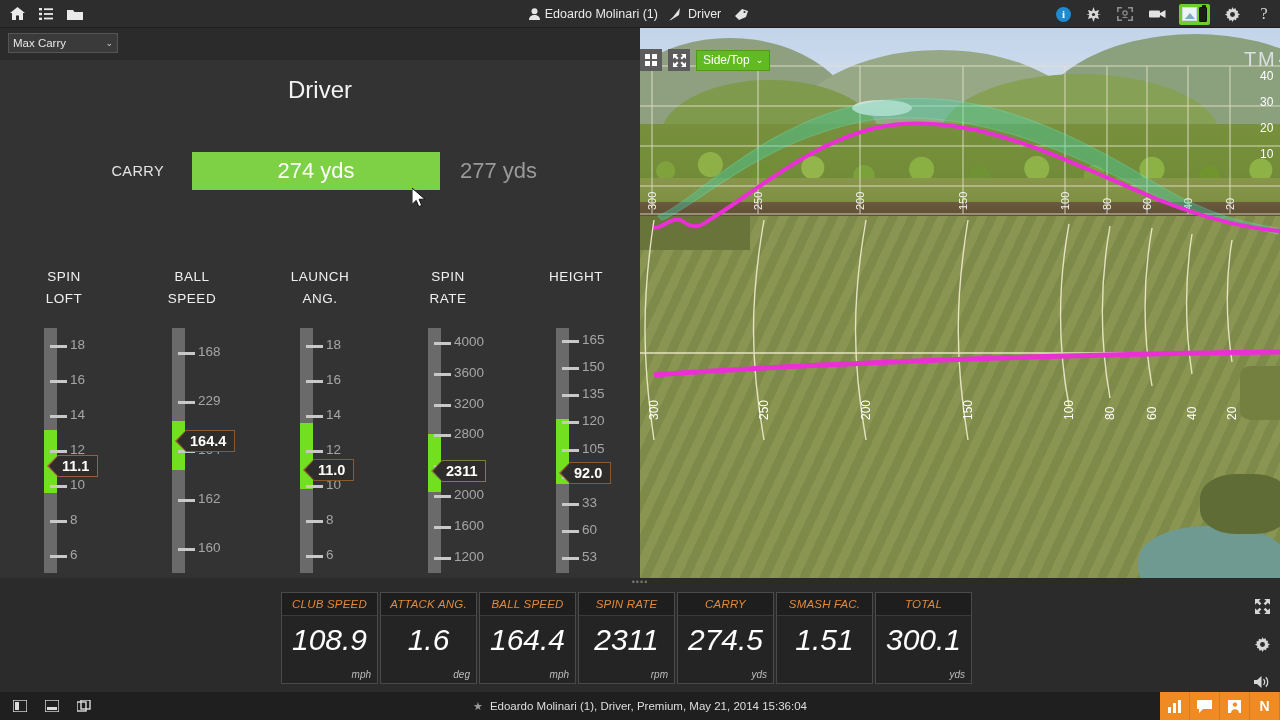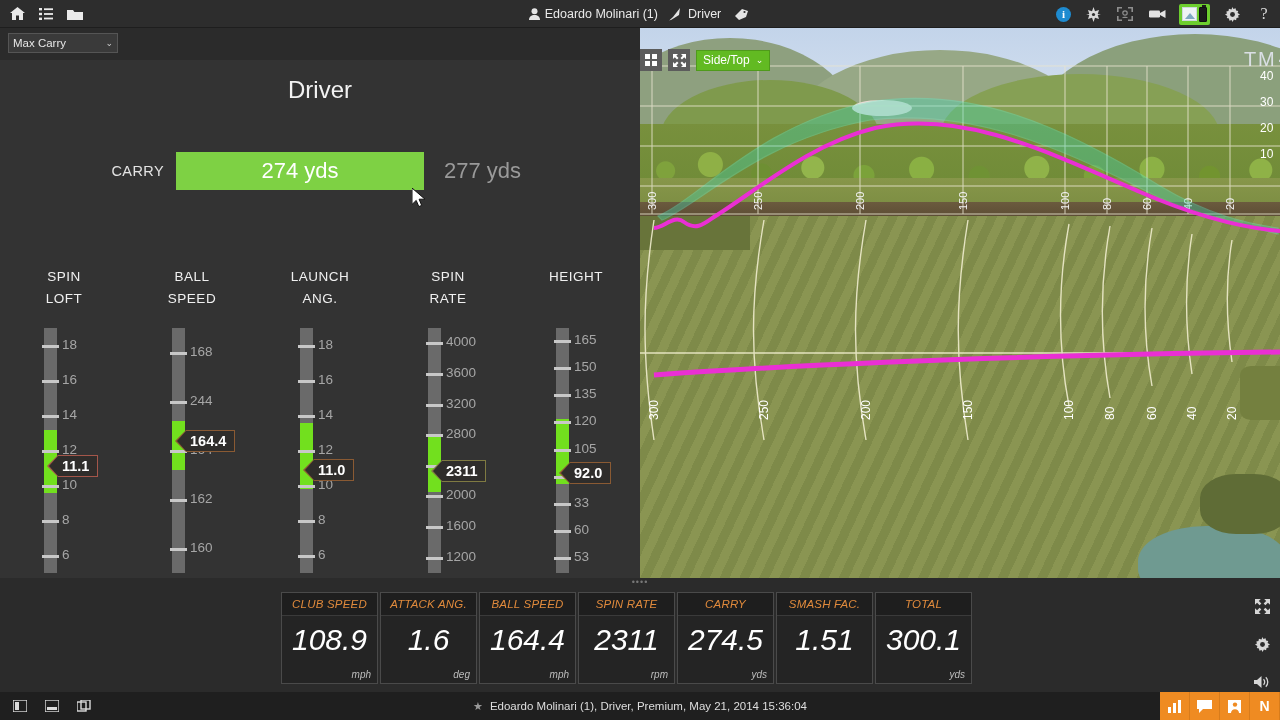--- a/index.html
+++ b/index.html
@@ -91,21 +91,21 @@
   .g-title {
     position:absolute; top:0; left:0; width:100%; text-align:center;
     color:#f0f0f0; font-size:13.5px; line-height:22px; letter-spacing:.5px;
   }
   .g-title span { display:block; }
   .g-track {
     position:absolute; top:62px; left:44px; width:13px; height:245px;
     background:#6a6a6a;
   }
   .g-fill { position:absolute; left:0; width:13px; background:#72e01e; }
-  .g-ticks { position:absolute; top:62px; left:44px; width:80px; height:245px; }
+  .g-ticks { position:absolute; top:62px; left:52px; width:80px; height:245px; }
   .g-tick { position:absolute; left:0; height:1px; }
   .g-tick i { position:absolute; left:-2px; top:-1px; width:17px; height:3px; background:#c8c8c8; }
   .g-tick b {
     position:absolute; left:18px; top:-9px; color:#a6a6a6; font-size:13.5px; font-weight:400;
     white-space:nowrap;
   }
   .g-ptr {
     position:absolute; height:22px; display:flex; align-items:center;
     background:#2f2d2b; border:1px solid #8a5a33; border-left:none;
     padding:0 8px 0 4px; color:#ffffff; font-size:14.5px; font-weight:bold;
@@ -317,21 +317,21 @@
       <div class="dd">
         <span>Max Carry</span>
         <span class="cv">⌄</span>
       </div>
     </div>
 
     <div class="clubtitle">Driver</div>
 
     <div class="carryrow">
       <div class="carrylabel">CARRY</div>
-      <div class="carrybar" style="background: rgb(126, 209, 68);">
+      <div class="carrybar" style="background: rgb(126, 209, 68); margin-left: 16px;">
         <span>274 yds</span>
       </div>
       <div class="carryright">277 yds</div>
     </div>
 
     <div class="cursor">
       <svg width="16" height="22" viewBox="0 0 16 22">
           <path d="M0 0v16.5l4.2-4.1 2.6 6.2 2.9-1.2-2.6-6.2H13z" fill="#fff" stroke="#111" stroke-width="1"></path>
         </svg>
     </div>
@@ -386,21 +386,21 @@
           <div class="g-track">
             <div class="g-fill" style="top: 93.1px; height: 49px;"></div>
           </div>
           <div class="g-ticks">
             <div class="g-tick" style="top: 24.5px;">
               <i></i>
               <b>168</b>
             </div>
             <div class="g-tick" style="top: 73.5px;">
               <i></i>
-              <b>244</b>
+              <b>229</b>
             </div>
             <div class="g-tick" style="top: 122.5px;">
               <i></i>
               <b>164</b>
             </div>
             <div class="g-tick" style="top: 171.5px;">
               <i></i>
               <b>162</b>
             </div>
             <div class="g-tick" style="top: 220.5px;">

